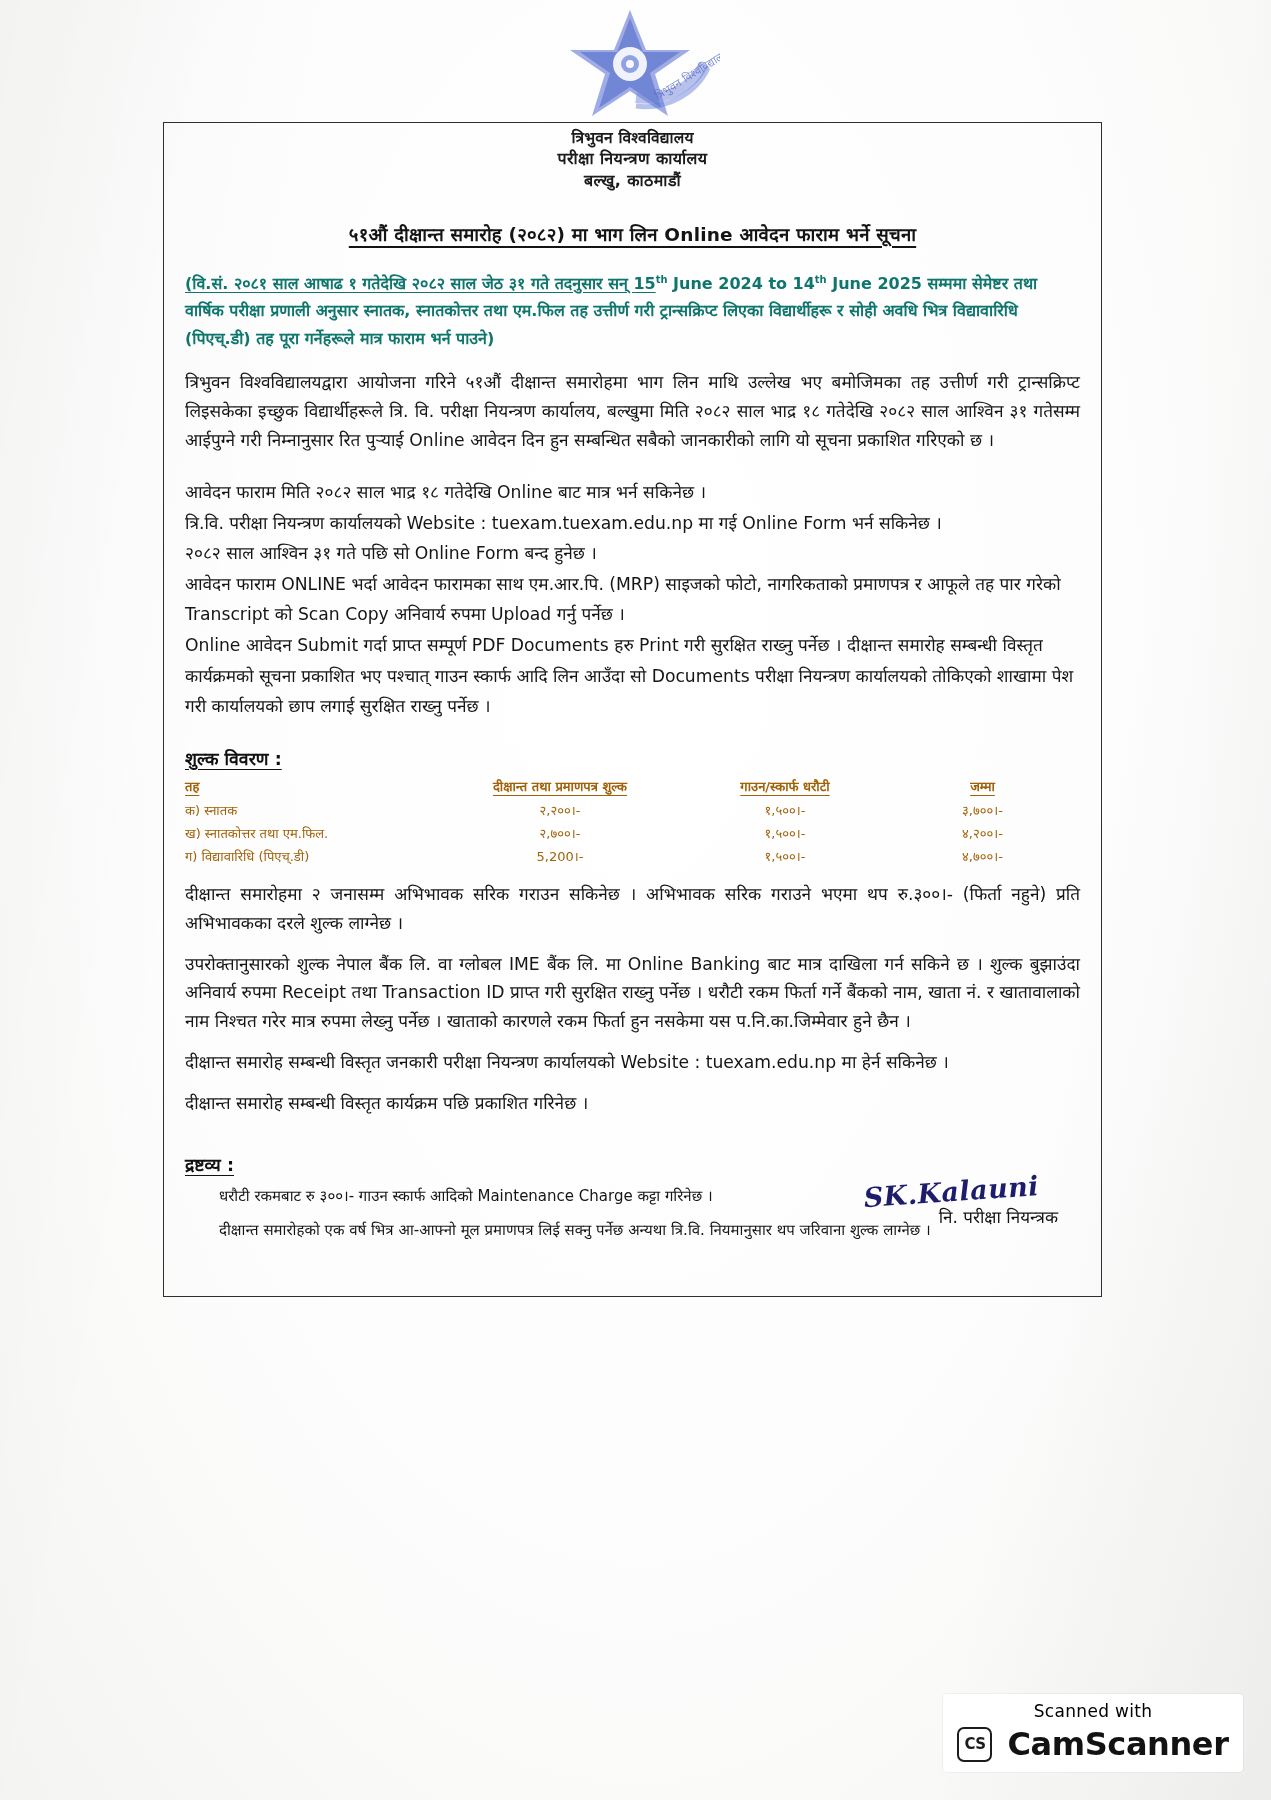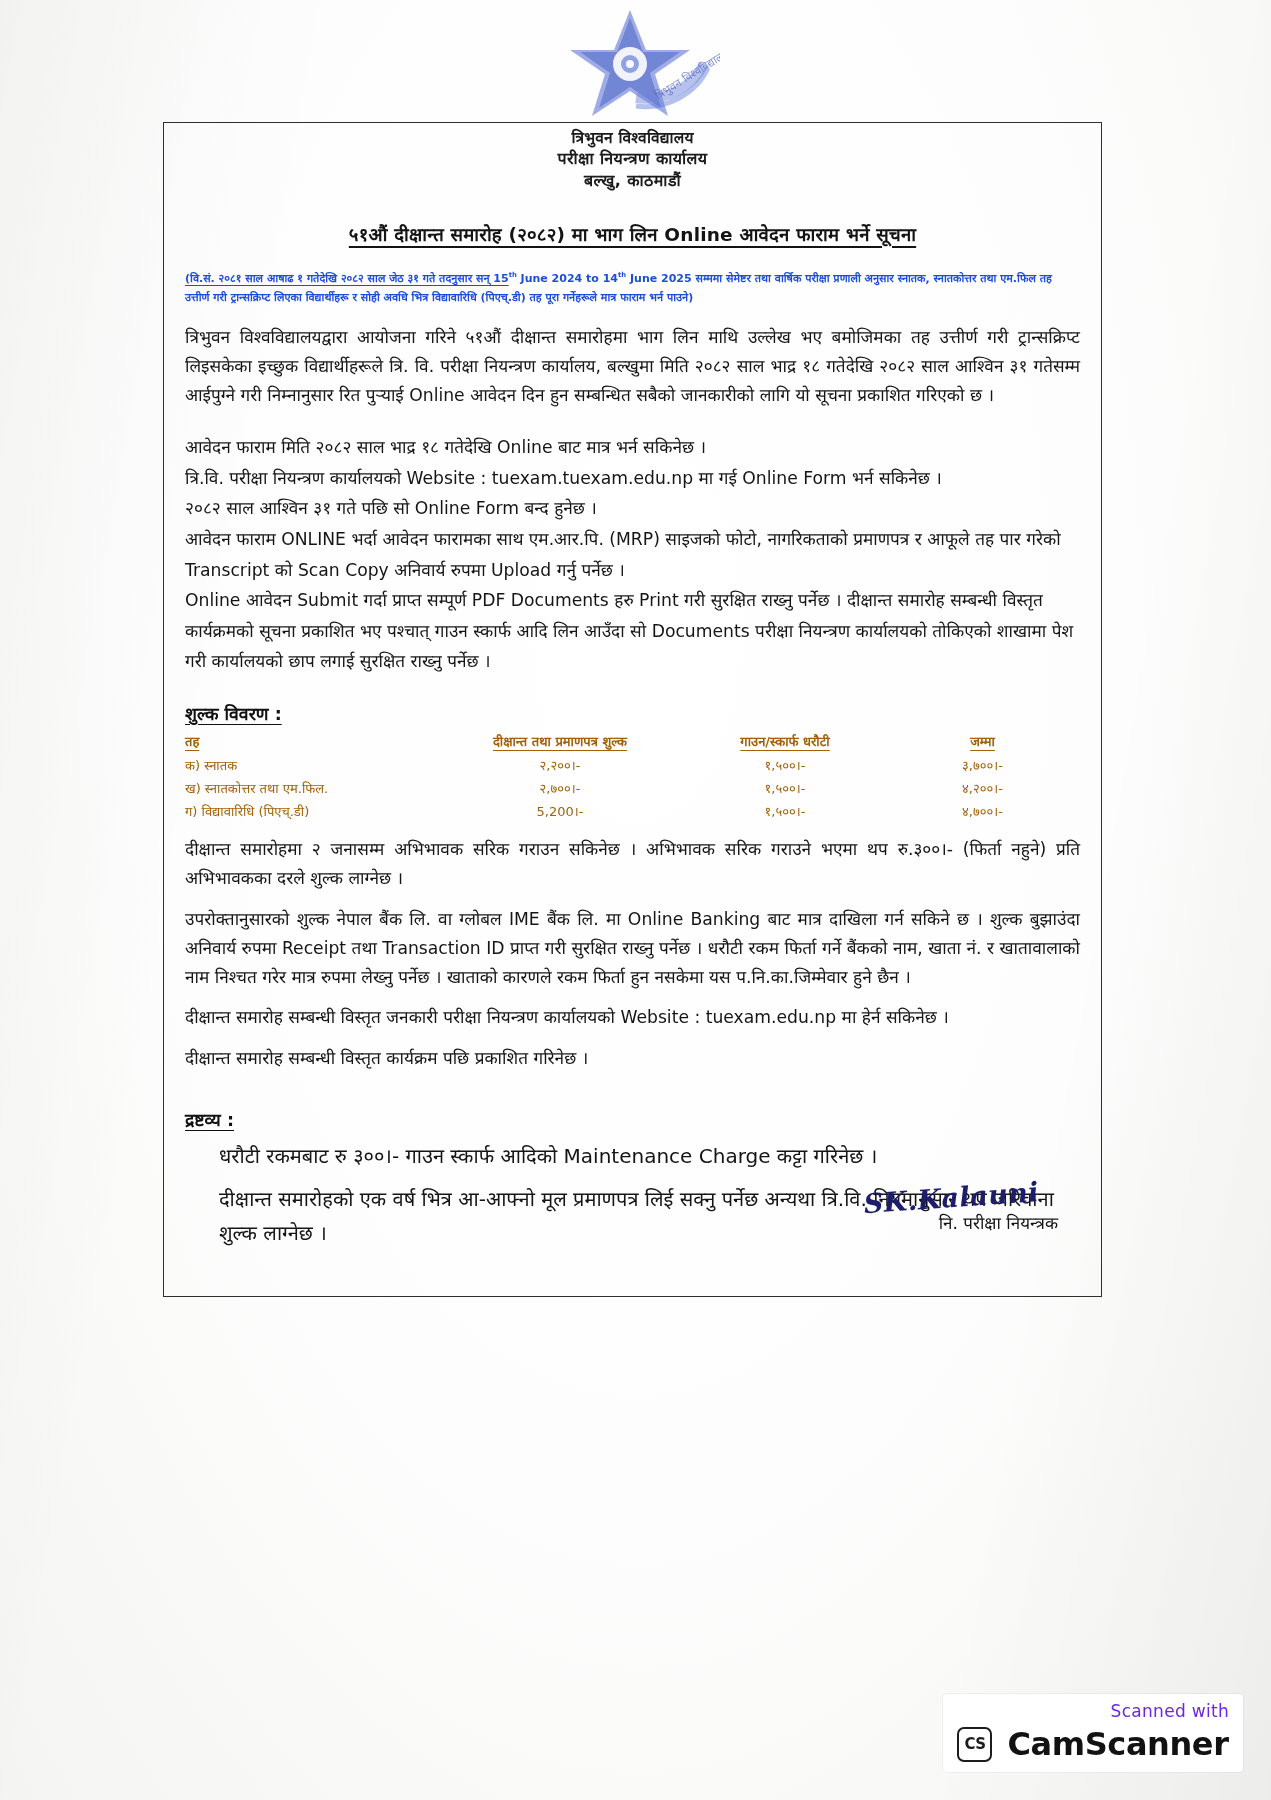--- a/index.html
+++ b/index.html
@@ -78,24 +78,24 @@
     color: #141414;
     text-decoration: underline;
     text-underline-offset: 5px;
     text-decoration-thickness: 1.6px;
     letter-spacing: .2px;
   }
 
   
   .lead {
     margin-top: 24px;
-    font-size: 11px;
+    font-size: 16px;
     font-weight: bold;
     line-height: 1.72;
-    color: #1d4ed8;
+    color: #0f766e;
     text-align: left;
   }
   .lead .u { text-decoration: underline; text-underline-offset: 3px; }
   sup { font-size: .62em; vertical-align: super; }
 
   
   .para {
     margin-top: 16px;
     font-size: 17.2px;
     line-height: 1.68;
@@ -148,21 +148,21 @@
   .note-heading {
     font-size: 17.6px;
     font-weight: bold;
     color: #111;
     text-decoration: underline;
     text-underline-offset: 4px;
   }
   .note-line {
     margin-left: 34px;
     margin-top: 8px;
-    font-size: 20px;
+    font-size: 15px;
     line-height: 1.72;
     color: #151515;
   }
 
   
   #sign-area {
     position: absolute;
     right: 22px;
     bottom: 16px;
     width: 300px;
@@ -196,22 +196,22 @@
     border-radius: 4px;
     box-shadow: 0 0 0 1px rgba(0,0,0,0.04);
     display: flex;
     flex-direction: column;
     justify-content: center;
     padding: 4px 14px 6px 14px;
     box-sizing: border-box;
   }
   #cs-top {
     font-size: 17px;
-    color: #6d28d9;
-    text-align: right;
+    color: #000000;
+    text-align: center;
     letter-spacing: .3px;
   }
   #cs-bottom {
     display: flex;
     align-items: center;
     justify-content: center;
     gap: 15px;
     margin-top: 4px;
   }
   #cs-badge {

